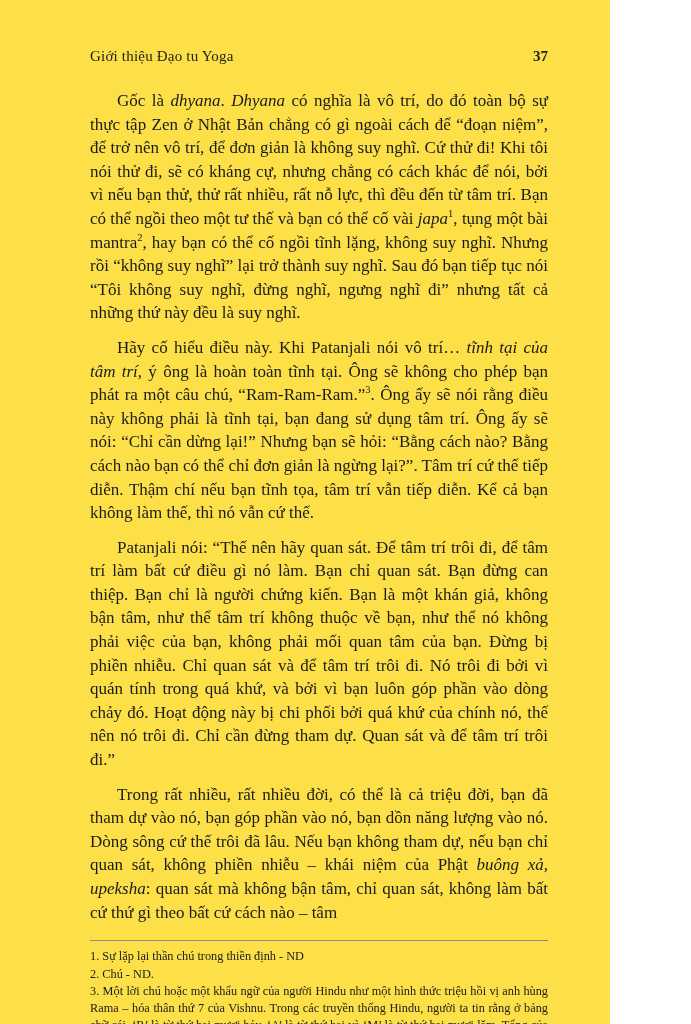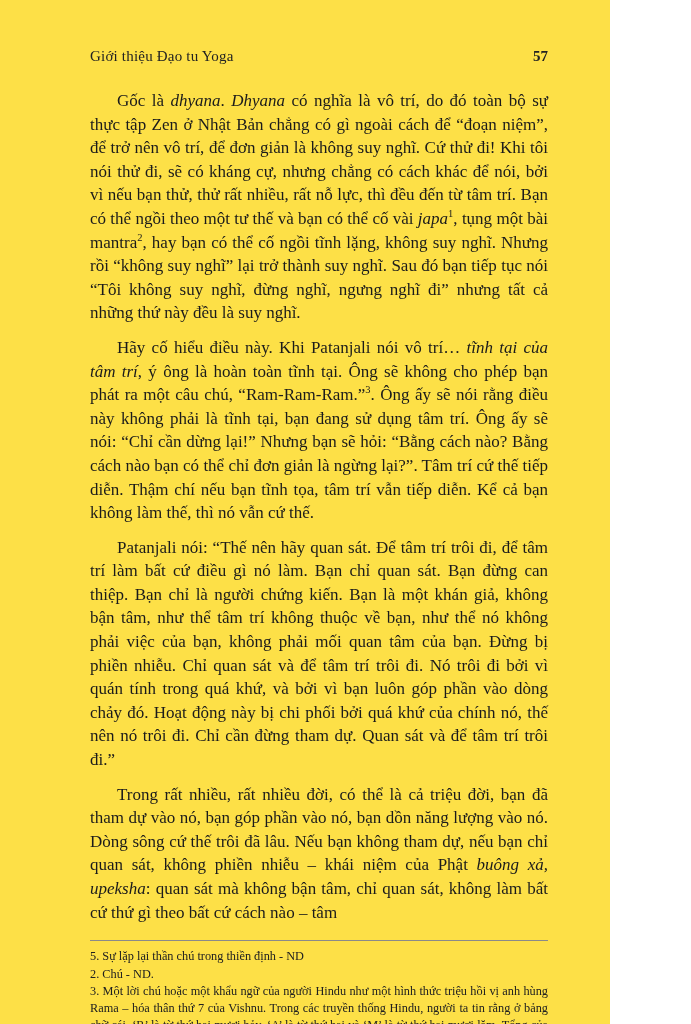--- a/index.html
+++ b/index.html
@@ -61,34 +61,34 @@
     margin-bottom: 1px;
   }
 </style>
 </head>
 <body>
 
 <div class="page">
 
   <div class="page-header">
     <span class="running-head">Giới thiệu Đạo tu Yoga</span>
-    <span class="page-number">57</span>
+    <span class="page-number">37</span>
   </div>
 
   <div class="body-text">
 
   <p class="para"><span>Gốc là </span><em>dhyana</em><span>. </span><em>Dhyana</em><span> có nghĩa là vô trí, do đó toàn bộ sự thực tập Zen ở Nhật Bản chẳng có gì ngoài cách để “đoạn niệm”, để trở nên vô trí, để đơn giản là không suy nghĩ. Cứ thử đi! Khi tôi nói thử đi, sẽ có kháng cự, nhưng chẳng có cách khác để nói, bởi vì nếu bạn thử, thử rất nhiều, rất nỗ lực, thì đều đến từ tâm trí. Bạn có thể ngồi theo một tư thế và bạn có thể cố vài </span><em>japa</em><sup>1</sup><span>, tụng một bài mantra</span><sup>2</sup><span>, hay bạn có thể cố ngồi tĩnh lặng, không suy nghĩ. Nhưng rồi “không suy nghĩ” lại trở thành suy nghĩ. Sau đó bạn tiếp tục nói “Tôi không suy nghĩ, đừng nghĩ, ngưng nghĩ đi” nhưng tất cả những thứ này đều là suy nghĩ.</span></p>
       <p class="para"><span>Hãy cố hiểu điều này. Khi Patanjali nói vô trí… </span><em>tĩnh tại của tâm trí</em><span>, ý ông là hoàn toàn tĩnh tại. Ông sẽ không cho phép bạn phát ra một câu chú, “Ram-Ram-Ram.”</span><sup>3</sup><span>. Ông ấy sẽ nói rằng điều này không phải là tĩnh tại, bạn đang sử dụng tâm trí. Ông ấy sẽ nói: “Chỉ cần dừng lại!” Nhưng bạn sẽ hỏi: “Bằng cách nào? Bằng cách nào bạn có thể chỉ đơn giản là ngừng lại?”. Tâm trí cứ thế tiếp diễn. Thậm chí nếu bạn tĩnh tọa, tâm trí vẫn tiếp diễn. Kể cả bạn không làm thế, thì nó vẫn cứ thế.</span></p>
       <p class="para"><span>Patanjali nói: “Thế nên hãy quan sát. Để tâm trí trôi đi, để tâm trí làm bất cứ điều gì nó làm. Bạn chỉ quan sát. Bạn đừng can thiệp. Bạn chỉ là người chứng kiến. Bạn là một khán giả, không bận tâm, như thể tâm trí không thuộc về bạn, như thể nó không phải việc của bạn, không phải mối quan tâm của bạn. Đừng bị phiền nhiễu. Chỉ quan sát và để tâm trí trôi đi. Nó trôi đi bởi vì quán tính trong quá khứ, và bởi vì bạn luôn góp phần vào dòng chảy đó. Hoạt động này bị chi phối bởi quá khứ của chính nó, thế nên nó trôi đi. Chỉ cần đừng tham dự. Quan sát và để tâm trí trôi đi.”</span></p>
       <p class="para"><span>Trong rất nhiều, rất nhiều đời, có thể là cả triệu đời, bạn đã tham dự vào nó, bạn góp phần vào nó, bạn dồn năng lượng vào nó. Dòng sông cứ thế trôi đã lâu. Nếu bạn không tham dự, nếu bạn chỉ quan sát, không phiền nhiễu – khái niệm của Phật </span><em>buông xả, upeksha</em><span>: quan sát mà không bận tâm, chỉ quan sát, không làm bất cứ thứ gì theo bất cứ cách nào – tâm</span></p>
     </div>
 
   <div class="footnotes">
     <div class="fn-rule"></div>
     <div>
 
-    <p class="footnote">5. Sự lặp lại thần chú trong thiền định - ND</p>
+    <p class="footnote">1. Sự lặp lại thần chú trong thiền định - ND</p>
         <p class="footnote">2. Chú - ND.</p>
         <p class="footnote">3. Một lời chú hoặc một khẩu ngữ của người Hindu như một hình thức triệu hồi vị anh hùng Rama – hóa thân thứ 7 của Vishnu. Trong các truyền thống Hindu, người ta tin rằng ở bảng chữ cái, ‘R’ là từ thứ hai mươi bảy, ‘A’ là từ thứ hai và ‘M’ là từ thứ hai mươi lăm. Tổng của một âm RAM là 27 + 2 + 25 = 54, tức là tổng của một ‘Ram’ là 54, tương tự, tổng của hai ‘Ram Ram’ sẽ là 108. Khi chúng ta tụng kinh, chúng ta đếm 108 lần theo tràng hạt - ND.</p>
       </div>
   </div>
 
 </div>
 
 </body></html>

